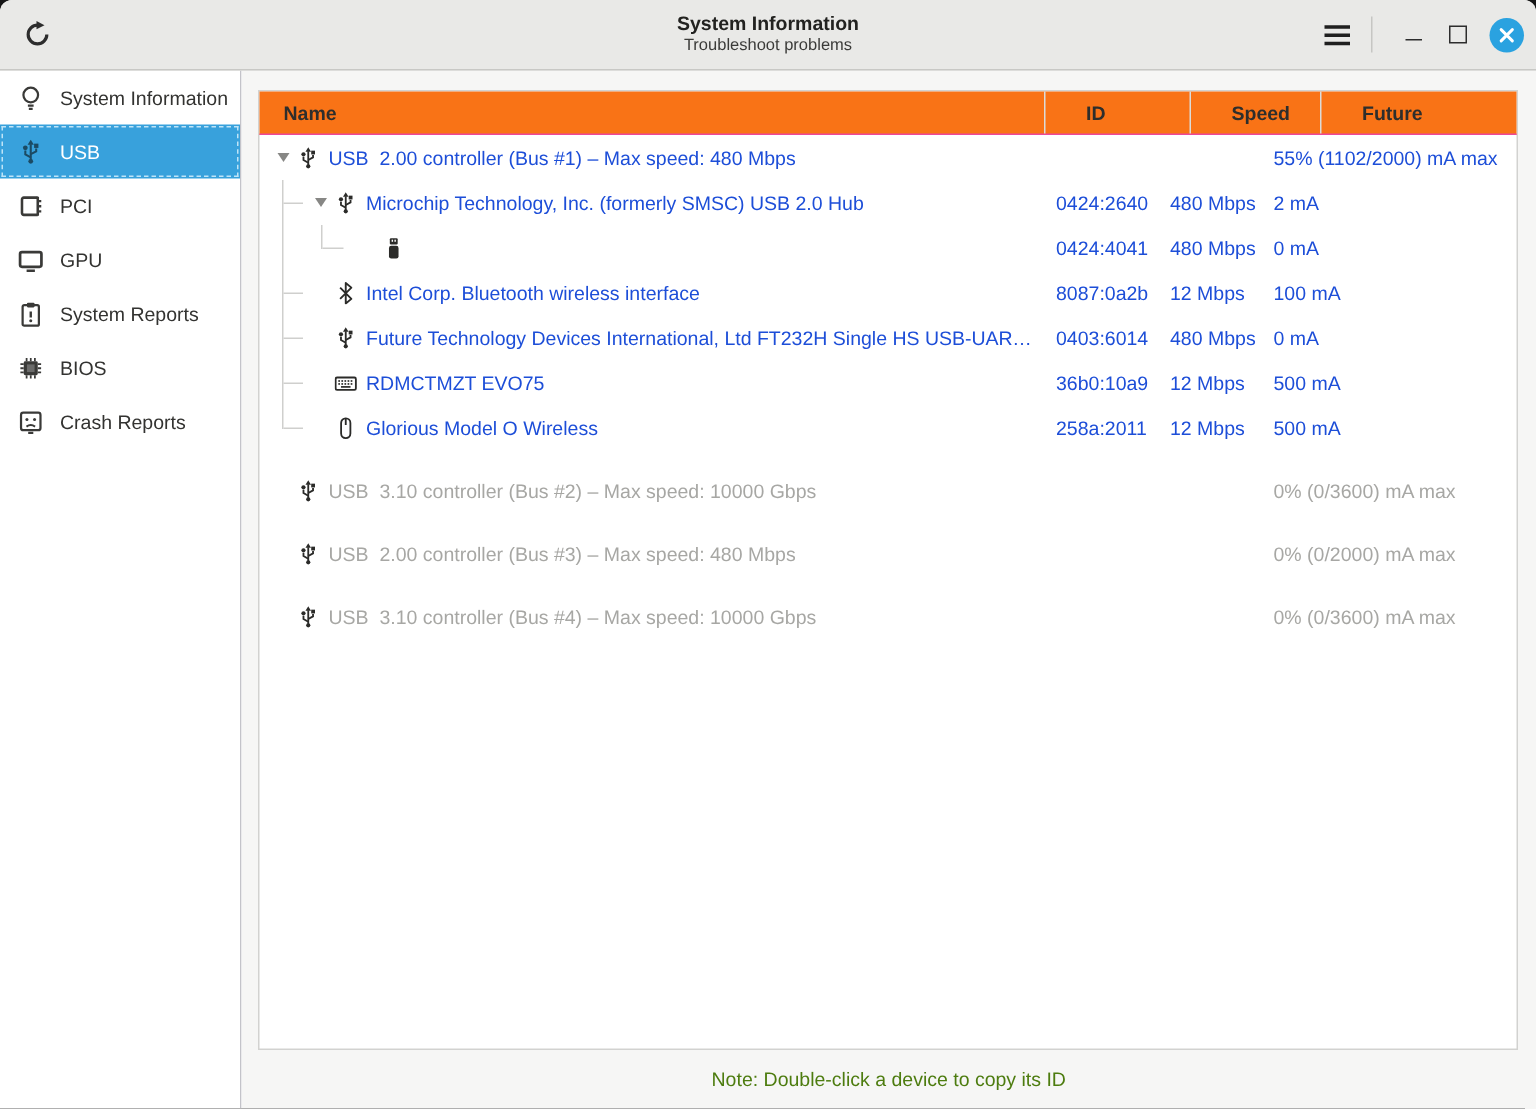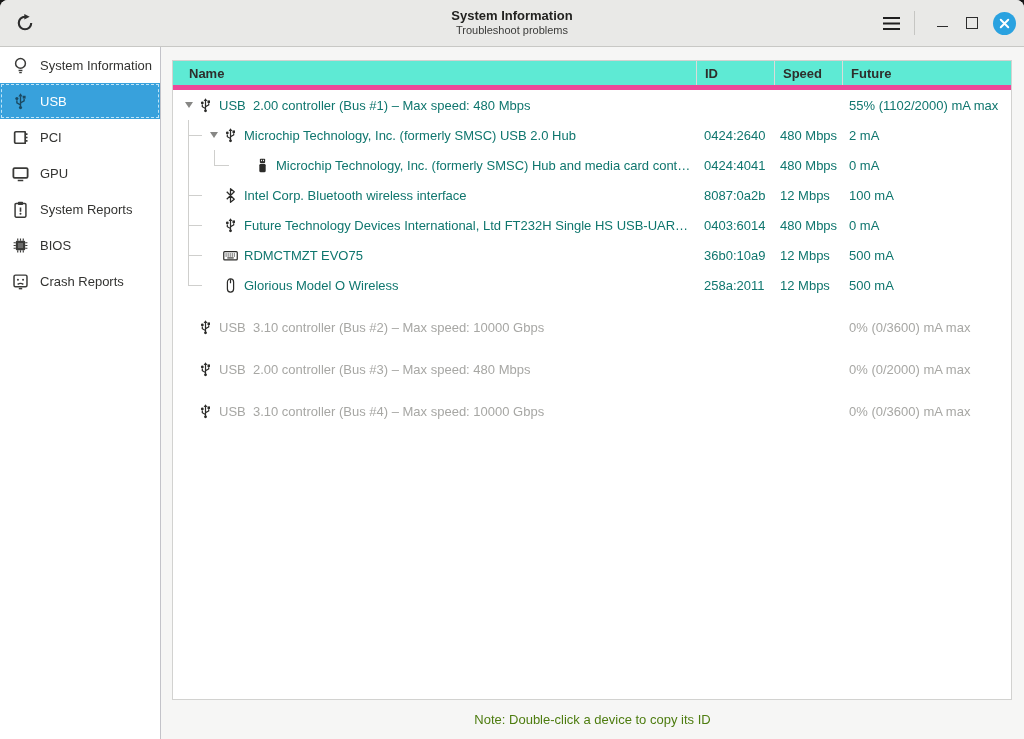--- a/index.html
+++ b/index.html
@@ -47,32 +47,32 @@
   .side-item.selected{color:#ffffff;outline:1px dashed #bfe4f7;outline-offset:-2px;}
   .side-item.selected .side-icon{color:#1b4a63;}
   .main{flex:1;display:flex;flex-direction:column;background:#f6f6f5;min-width:0;}
   
   .table-wrap{
     margin:13px 12px 0 11px;height:640px;flex:none;background:#ffffff;
     border:1px solid #d2d2d0;display:flex;flex-direction:column;box-sizing:border-box;
   }
   .thead{
     display:grid;grid-template-columns:524px 78px 68px 1fr;
-    height:29px;flex:none;background:#5eead4;border-bottom:5px solid #ec4899;box-sizing:border-box;
+    height:29px;flex:none;background:#f97316;border-bottom:1px solid #ec4899;box-sizing:border-box;gap:19px;
   }
   .th{
     display:flex;align-items:center;font-size:13px;font-weight:bold;color:#2e2e2c;
     border-right:1px solid #dbdbd9;padding-left:8px;cursor:pointer;box-sizing:border-box;white-space:nowrap;
   }
   .th.th-name{padding-left:16px;}
   .th.th-power{border-right:none;}
   .tbody{flex:1;overflow:hidden;}
   .trow{
     display:grid;grid-template-columns:524px 78px 68px 1fr;height:30px;
-    font-size:13px;color:#0f766e;align-items:stretch;cursor:default;
+    font-size:13px;color:#1d4ed8;align-items:stretch;cursor:default;
   }
   .trow.dimmed{color:#a7a7a4;margin-top:12px;}
   .cell{display:flex;align-items:center;overflow:hidden;white-space:nowrap;}
   .cell-id{padding-left:7px;}
   .cell-speed{padding-left:5px;}
   .cell-power{padding-left:6px;}
   .cell-name{position:relative;padding-right:2px;}
   .connector{position:absolute;background:#cfcfcd;}
   .expander{width:16px;height:30px;flex:none;display:flex;align-items:center;justify-content:center;position:relative;z-index:1;}
   .expander .tri{
@@ -271,21 +271,20 @@
                 <div class="connector" style="left: 15px; top: 0px; width: 1px; height: 30px;"></div>
       <span class="expander empty" style="margin-left: 65px;"></span>
       <span class="row-icon">
                   <svg viewBox="0 0 16 16">
                     <rect x="5.2" y="0.8" width="5.6" height="4.6" rx="0.8" fill="currentColor"></rect>
                     <rect x="6.5" y="1.9" width="1" height="1.5" fill="#fff"></rect>
                     <rect x="8.5" y="1.9" width="1" height="1.5" fill="#fff"></rect>
                     <rect x="4.6" y="6.2" width="6.8" height="9" rx="1.6" fill="currentColor"></rect>
                   </svg>
                 </span>
-      <span class="label">Microchip Technology, Inc. (formerly SMSC) Hub and media card cont…</span>
     </div>
     <div class="cell cell-id">0424:4041</div>
     <div class="cell cell-speed">480 Mbps</div>
     <div class="cell cell-power">0 mA</div>
   </div>
             <div class="trow">
     <div class="cell cell-name">
                 <div class="connector" style="left: 16px; top: 15px; width: 13px; height: 1px;"></div>
                 <div class="connector" style="left: 15px; top: 0px; width: 1px; height: 30px;"></div>
       <span class="expander empty" style="margin-left: 33px;"></span>

